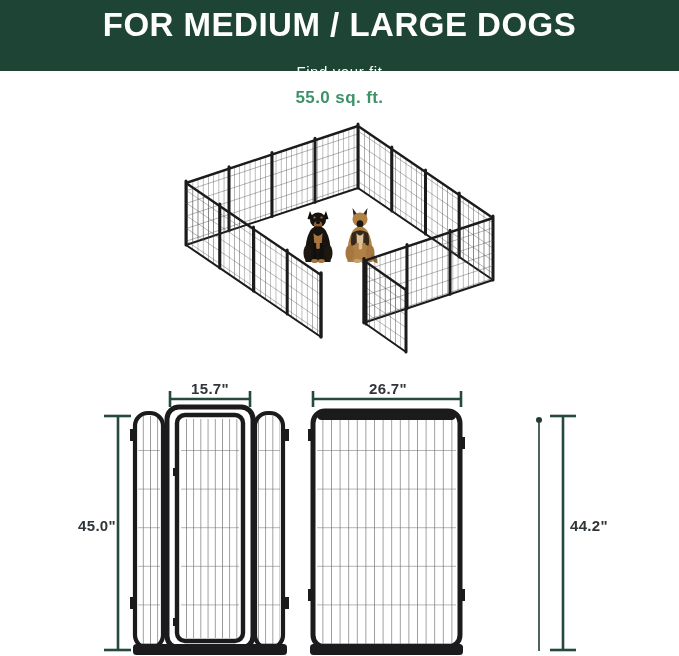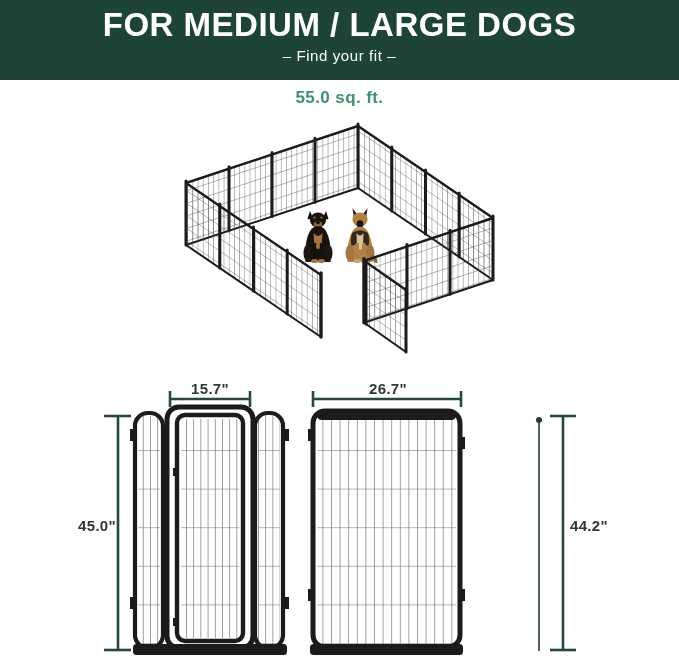--- a/index.html
+++ b/index.html
@@ -1,29 +1,29 @@
 <!DOCTYPE html>
 <html><head>
 <meta charset="utf-8">
 <style>
   html,body{margin:0;padding:0;background:#fff;}
   .page{
     position:relative;width:679px;height:656px;overflow:hidden;background:#ffffff;
     font-family:"Liberation Sans",sans-serif;
   }
   .banner{
-    position:absolute;top:0;left:0;width:679px;height:80px;
+    position:absolute;top:0;left:0;width:679px;height:71px;
     background:#1d4434;color:#ffffff;text-align:center;
   }
   .banner .title{
     margin:0;padding-top:7px;font-size:33px;line-height:1.1;
     font-weight:bold;letter-spacing:0.5px;
   }
   .banner .subtitle{
-    margin-top:4px;font-size:15px;letter-spacing:0.6px;font-weight:500;
+    margin-top:20px;font-size:15px;letter-spacing:0.6px;font-weight:500;
   }
   .area-label{
     position:absolute;top:88px;left:0;width:679px;text-align:center;
     color:#3f916a;font-size:17px;font-weight:bold;letter-spacing:0.4px;
   }
   svg.scene{position:absolute;top:0;left:0;}
   text.dim{
     font-size:15px;font-weight:600;fill:#2f3539;
     font-family:"Liberation Sans",sans-serif;letter-spacing:0.3px;
   }

